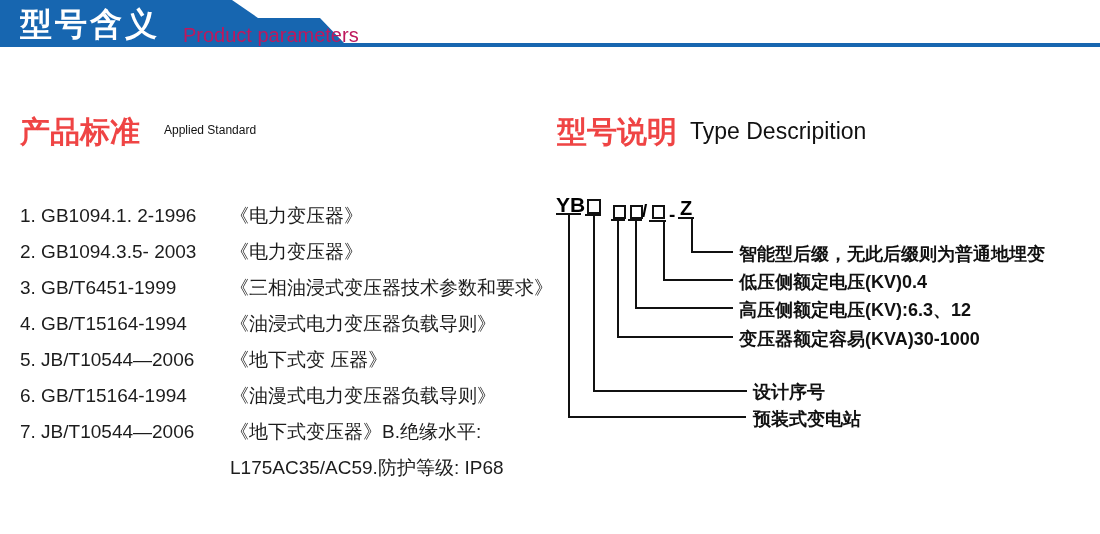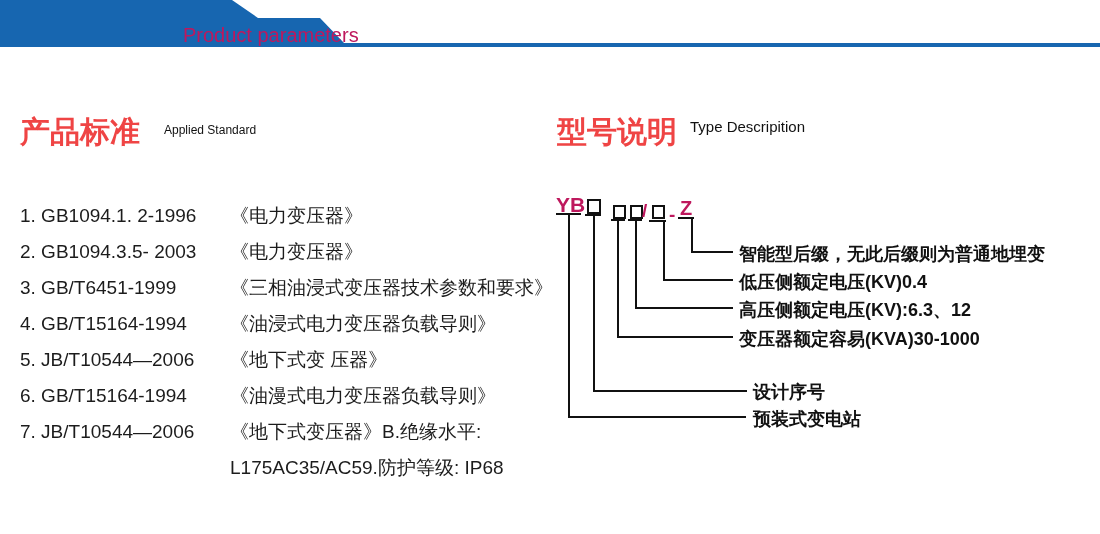--- a/index.html
+++ b/index.html
@@ -21,33 +21,33 @@
   .banner-subtitle {
     position:absolute; left:183px; top:24px; font-size:20px; color:#be185d;
   }
 
   
   .heading-cn { position:absolute; font-size:30px; font-weight:bold; color:#ef4444; white-space:nowrap; }
   .heading-en { position:absolute; color:#111; white-space:nowrap; }
   .left-heading-cn  { left:20px;  top:112px; }
   .left-heading-en  { left:164px; top:123px; font-size:12px; }
   .right-heading-cn { left:557px; top:112px; }
-  .right-heading-en { left:690px; top:118px; font-size:15px; }
+  .right-heading-en { left:690px; top:118px; font-size:23px; }
 
   
   .standards {
     position:absolute; left:20px; top:198px; width:530px;
     font-size:19px; color:#1c1c1c;
   }
   .std-row { display:flex; line-height:36px; white-space:nowrap; }
   .std-code { width:210px; flex:0 0 210px; }
   .std-desc { flex:1; }
 
   
-  .mc-text { position:absolute; color:#be185d; font-weight:bold; white-space:nowrap; }
+  .mc-text { position:absolute; color:#000000; font-weight:bold; white-space:nowrap; }
   .mc-yb    { left:556px; top:193px; font-size:21px; }
   .mc-slash { left:642px; top:200px; font-size:19px; }
   .mc-dash  { left:669px; top:204px; font-size:19px; }
   .mc-z     { left:680px; top:197px; font-size:20px; }
 
   .box { position:absolute; border:2px solid #111; background:#fff; }
   .box1 { left:587px; top:199px; width:10px; height:11px; }
   .box2 { left:613px; top:205px; width:9px;  height:10px; }
   .box3 { left:630px; top:205px; width:9px;  height:10px; }
   .box4 { left:652px; top:205px; width:9px;  height:10px; }
@@ -83,20 +83,21 @@
   .lbl4 { left:739px; top:327px; }
   .lbl5 { left:753px; top:380px; }
   .lbl6 { left:753px; top:407px; }
 </style>
 </head>
 <body>
 
 <div class="page">
 
   <div class="banner"></div>
+  <div class="banner-title">型号含义</div>
   <div class="banner-subtitle">Product parameters</div>
 
   <div class="heading-cn left-heading-cn">产品标准</div>
   <div class="heading-en left-heading-en">Applied Standard</div>
 
   <div class="standards">
     <div class="std-row">
       <span class="std-code">1. GB1094.1. 2-1996</span>
       <span class="std-desc">《电力变压器》</span>
     </div>

